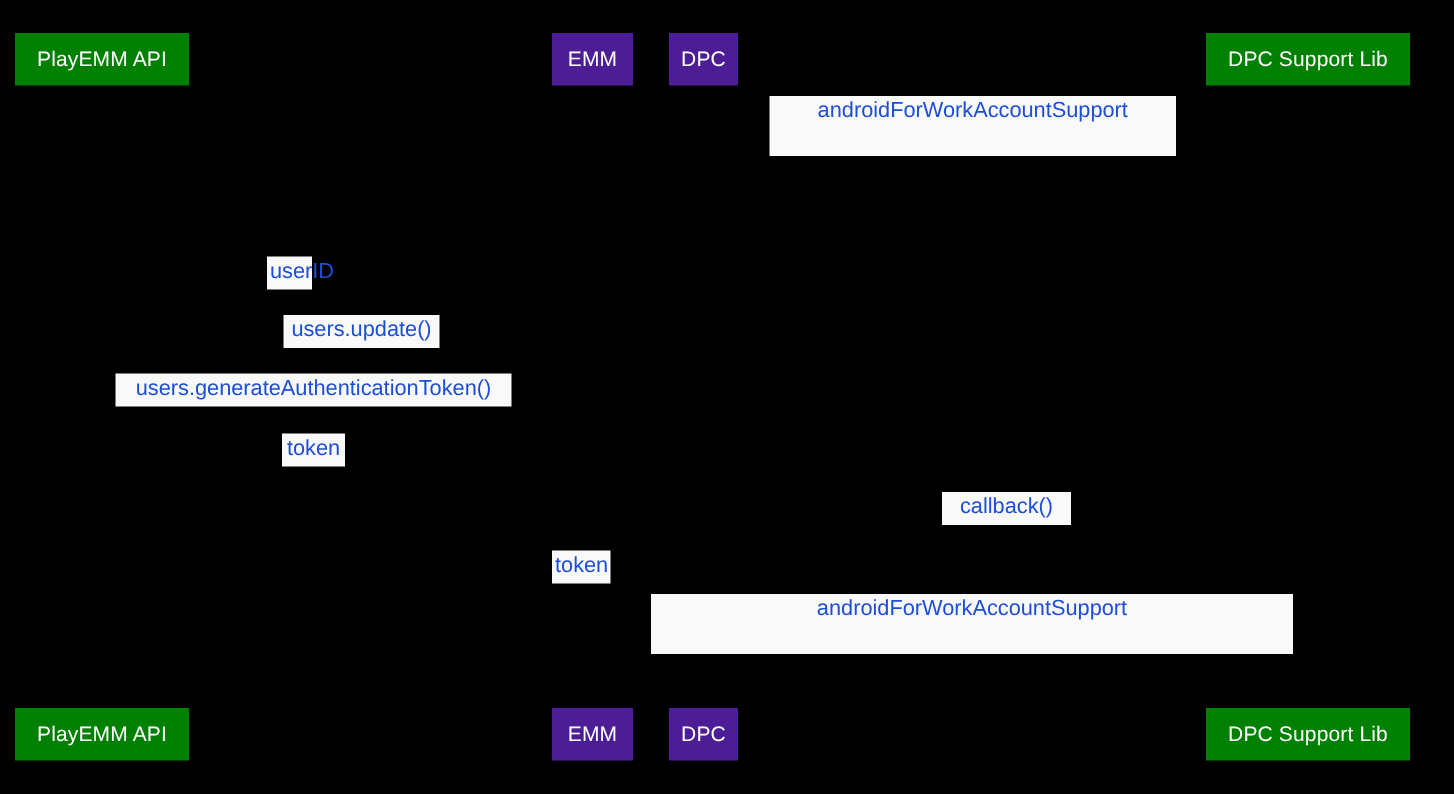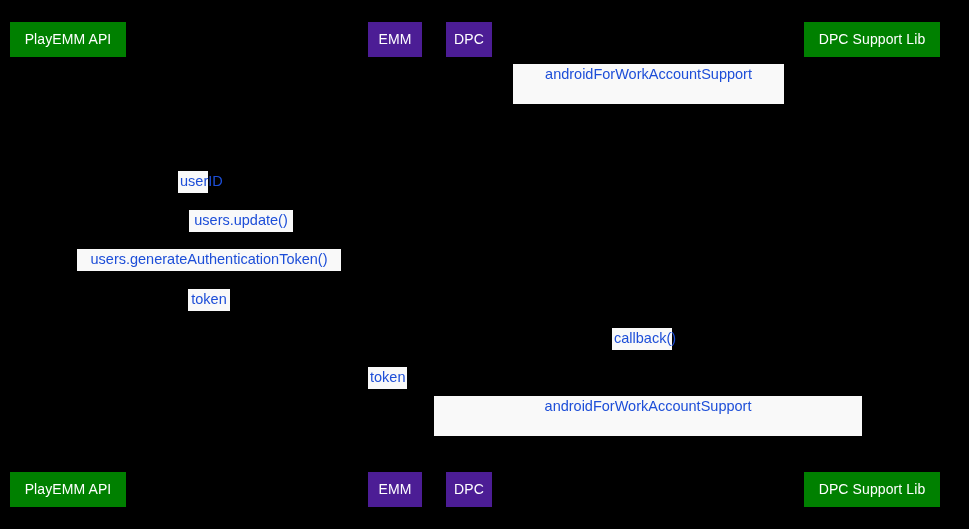--- a/index.html
+++ b/index.html
@@ -70,16 +70,16 @@
       <span>DPC</span>
     </div>
     <div class="participant green" style="left: 804px; top: 472px; width: 136px; height: 35px;">
       <span>DPC Support Lib</span>
     </div>
     <div class="msg" style="left: 513px; top: 64px; width: 271px; height: 40px;"><span class="line">androidForWorkAccountSupport</span></div>
     <div class="msg" style="left: 178px; top: 171px; width: 30px; height: 22px;"><span class="line">userID</span></div>
     <div class="msg" style="left: 157px; top: 210px; width: 104px; height: 22px; margin-left: 32px;"><span class="line">users.update()</span></div>
     <div class="msg" style="left: 77px; top: 249px; width: 264px; height: 22px;"><span class="line">users.generateAuthenticationToken()</span></div>
     <div class="msg" style="left: 188px; top: 289px; width: 42px; height: 22px;"><span class="line">token</span></div>
-    <div class="msg" style="left: 612px; top: 328px; width: 60px; height: 22px;"><span class="line">callback()</span></div>
+    <div class="msg" style="left: 628px; top: 328px; width: 86px; height: 22px;"><span class="line">callback()</span></div>
     <div class="msg" style="left: 368px; top: 367px; width: 39px; height: 22px;"><span class="line">token</span></div>
     <div class="msg" style="left: 434px; top: 396px; width: 428px; height: 40px;"><span class="line">androidForWorkAccountSupport</span></div>
   </div>
 
 </body></html>

